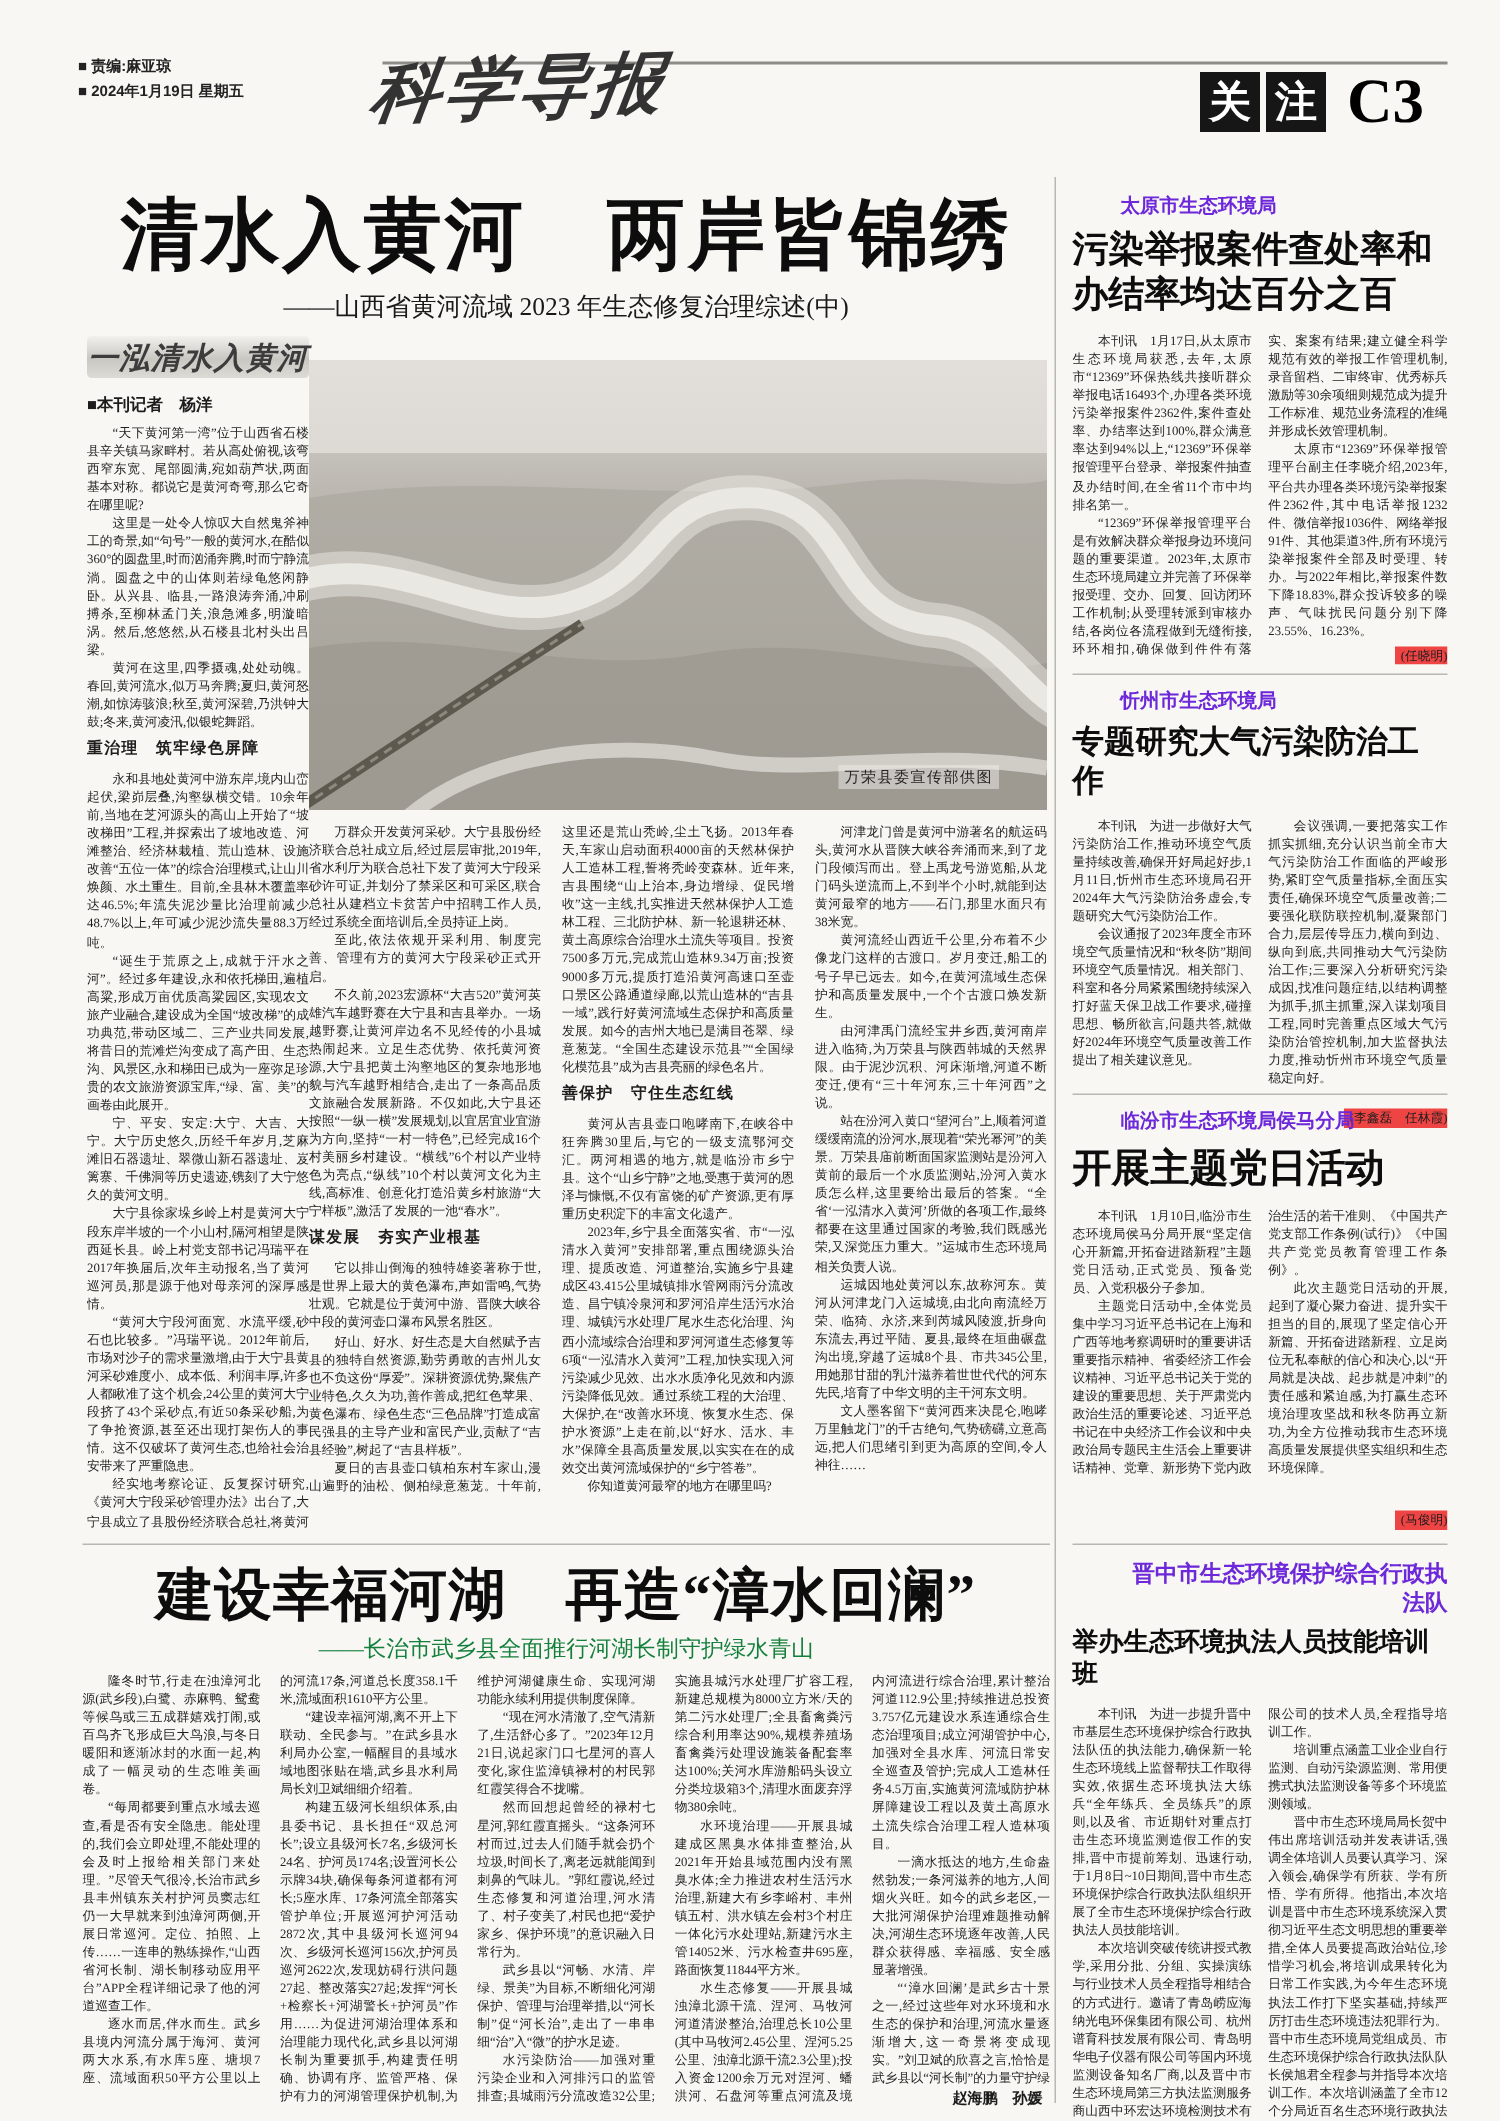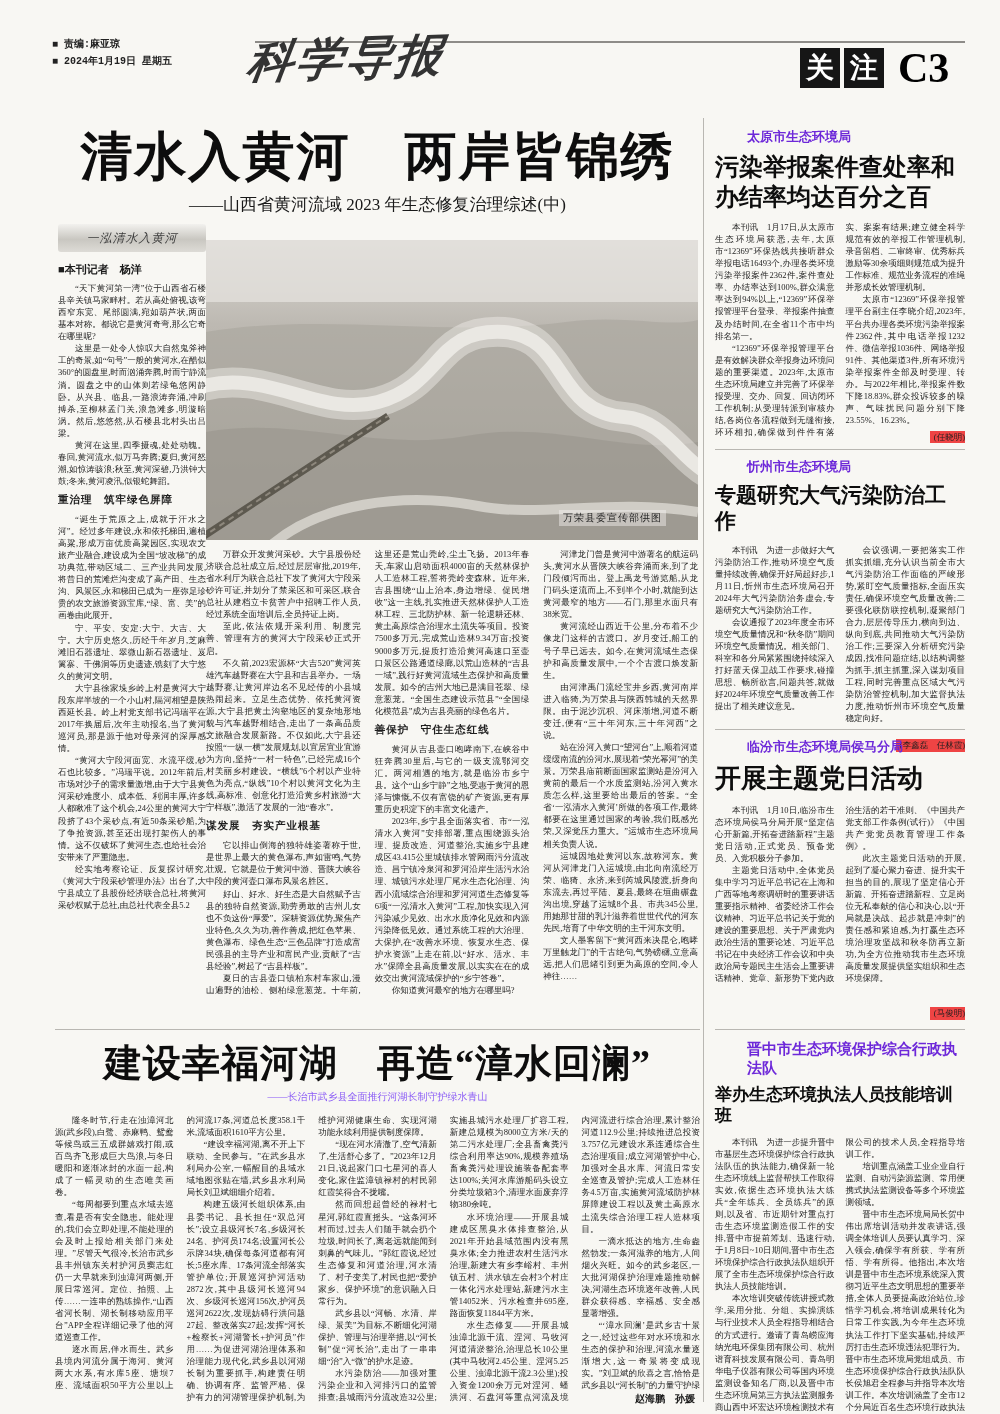--- a/index.html
+++ b/index.html
@@ -4,56 +4,56 @@
 <style>
   html,body{margin:0;padding:0;}
   body{
     width:1000px;height:1414px;position:relative;overflow:hidden;
     background:#f8f7f3;color:#1c1c1c;
     font-family:"Liberation Serif","DejaVu Serif",serif;
   }
   .abs{position:absolute;}
   
   .hdr-meta{left:52px;top:36px;font-size:10px;font-weight:bold;color:#222;line-height:1.7;
-    font-family:Liberation Mono, monospace;}
+    font-family:Liberation Sans, sans-serif;}
   .masthead{left:248px;top:28px;font-size:46px;font-weight:bold;font-style:italic;
     color:#333;letter-spacing:3px;transform:skewX(-10deg) rotate(-2deg);}
   .top-rule{left:255px;top:41px;width:710px;height:2px;background:#8e8c88;}
   .badge-wrap{left:800px;top:44px;display:flex;align-items:center;gap:4px;}
   .badge-box{width:40px;height:40px;background:#161616;color:#fff;display:flex;
     align-items:center;justify-content:center;font-size:28px;font-weight:bold;
     font-family:"Liberation Sans","DejaVu Sans",sans-serif;}
   .page-no{font-size:42px;font-weight:bold;margin-left:10px;color:#000000;}
   
   .v-rule{left:703px;top:118px;width:1px;height:1284px;background:#b9b7b2;}
   .h-rule{height:1px;background:#b9b7b2;}
   
   .main-headline{left:55px;top:122px;width:645px;text-align:center;font-size:52px;
     font-weight:bold;letter-spacing:2px;color:#0d0d0d;
     font-family:"Liberation Sans","DejaVu Sans",sans-serif;}
   .main-subtitle{left:55px;top:193px;width:645px;text-align:center;font-size:17px;color:#191919;}
   .kicker{left:58px;top:224px;width:148px;height:28px;display:flex;align-items:center;justify-content:center;
     background:linear-gradient(180deg,#f2f1ee 0%,#c9c7c1 55%,#dddbd6 100%);
-    border-radius:3px;font-size:12px;font-weight:normal;font-style:italic;color:#3c3c3c;letter-spacing:1px;}
+    border-radius:3px;font-size:20px;font-weight:bold;font-style:italic;color:#3c3c3c;letter-spacing:1px;}
   .byline{left:58px;top:262px;font-size:11px;font-weight:bold;
     font-family:"Liberation Sans","DejaVu Sans",sans-serif;}
   .newsbody{font-size:8.5px;line-height:1.42;text-align:justify;color:#1e1e1e;}
   .newsbody p{margin:0;text-indent:2em;}
   .newsbody h4{margin:6px 0 5px 0;font-size:10.5px;text-indent:0;letter-spacing:1px;
     font-family:Liberation Mono, monospace;}
   .col1{left:58px;top:282px;width:148px;height:740px;overflow:hidden;}
   .photo{left:206px;top:240px;width:492px;height:300px;overflow:hidden;background:#b5b2ac;}
   .photo-caption{position:absolute;right:32px;bottom:14px;font-size:10px;color:#242424;
     background:rgba(246,245,242,0.45);padding:1px 4px;letter-spacing:1px;}
   .flow3{left:206px;top:548px;width:492px;height:474px;overflow:hidden;
     column-count:3;column-gap:14px;}
   
   .bottom-headline{left:55px;top:1038px;width:645px;text-align:center;font-size:38px;
     font-weight:bold;letter-spacing:1px;color:#0d0d0d;}
-  .bottom-subtitle{left:55px;top:1090px;width:645px;text-align:center;font-size:10px;color:#8b5cf6;}
+  .bottom-subtitle{left:55px;top:1090px;width:645px;text-align:center;font-size:15px;color:#15803d;}
   .flow5{left:55px;top:1114px;width:645px;height:292px;overflow:hidden;
     column-count:5;column-gap:13px;}
   .bottom-byline{left:490px;top:1392px;width:205px;text-align:right;font-size:10px;font-weight:bold;}
   
   .sb-art{left:715px;width:250px;}
   .sb-dept{font-size:13px;font-weight:bold;color:#6d28d9;margin-bottom:6px;
     font-family:"Liberation Sans","DejaVu Sans",sans-serif;margin-left:32px;}
   .sb-title{font-weight:bold;color:#0d0d0d;line-height:1.25;margin-bottom:9px;
     font-family:"Liberation Sans","DejaVu Sans",sans-serif;}
   .sb-body{column-count:2;column-gap:11px;position:relative;overflow:hidden;}
@@ -82,20 +82,21 @@
 
 <div class="abs main-headline">清水入黄河　两岸皆锦绣</div>
 <div class="abs main-subtitle">——山西省黄河流域 2023 年生态修复治理综述(中)</div>
 <div class="abs kicker">一泓清水入黄河</div>
 <div class="abs byline">■本刊记者　杨洋</div>
 <div class="abs col1 newsbody">
     <p>“天下黄河第一湾”位于山西省石楼县辛关镇马家畔村。若从高处俯视,该弯西窄东宽、尾部圆满,宛如葫芦状,两面基本对称。都说它是黄河奇弯,那么它奇在哪里呢?</p>
     <p>这里是一处令人惊叹大自然鬼斧神工的奇景,如“句号”一般的黄河水,在酷似360°的圆盘里,时而汹涌奔腾,时而宁静流淌。圆盘之中的山体则若绿龟悠闲静卧。从兴县、临县,一路浪涛奔涌,冲刷搏杀,至柳林孟门关,浪急滩多,明漩暗涡。然后,悠悠然,从石楼县北村头出吕梁。</p>
     <p>黄河在这里,四季摄魂,处处动魄。春回,黄河流水,似万马奔腾;夏归,黄河怒潮,如惊涛骇浪;秋至,黄河深碧,乃洪钟大鼓;冬来,黄河凌汛,似银蛇舞蹈。</p>
     <h4>重治理　筑牢绿色屏障</h4>
+    <p>永和县地处黄河中游东岸,境内山峦起伏,梁峁层叠,沟壑纵横交错。10余年前,当地在芝河源头的高山上开始了“坡改梯田”工程,并探索出了坡地改造、河滩整治、经济林栽植、荒山造林、设施改善“五位一体”的综合治理模式,让山川焕颜、水土重生。目前,全县林木覆盖率达46.5%;年流失泥沙量比治理前减少48.7%以上,年可减少泥沙流失量88.3万吨。</p>
     <p>“诞生于荒原之上,成就于汗水之河”。经过多年建设,永和依托梯田,遍植高粱,形成万亩优质高粱园区,实现农文旅产业融合,建设成为全国“坡改梯”的成功典范,带动区域二、三产业共同发展,将昔日的荒滩烂沟变成了高产田、生态沟、风景区,永和梯田已成为一座弥足珍贵的农文旅游资源宝库,“绿、富、美”的画卷由此展开。</p>
     <p>宁、平安、安定:大宁、大吉、大宁。大宁历史悠久,历经千年岁月,芝麻滩旧石器遗址、翠微山新石器遗址、岌篱寨、千佛洞等历史遗迹,镌刻了大宁悠久的黄河文明。</p>
     <p>大宁县徐家垛乡岭上村是黄河大宁段东岸半坡的一个小山村,隔河相望是陕西延长县。岭上村党支部书记冯瑞平在2017年换届后,次年主动报名,当了黄河巡河员,那是源于他对母亲河的深厚感情。</p>
     <p>“黄河大宁段河面宽、水流平缓,砂石也比较多。”冯瑞平说。2012年前后,市场对沙子的需求量激增,由于大宁县黄河采砂难度小、成本低、利润丰厚,许多人都瞅准了这个机会,24公里的黄河大宁段挤了43个采砂点,有近50条采砂船,为了争抢资源,甚至还出现打架伤人的事情。这不仅破坏了黄河生态,也给社会治安带来了严重隐患。</p>
     <p>经实地考察论证、反复探讨研究,《黄河大宁段采砂管理办法》出台了,大宁县成立了县股份经济联合总社,将黄河采砂权赋于总社,由总社代表全县5.2</p>
   </div>
 
 <div class="abs photo">
   <svg width="492" height="300" viewBox="0 0 492 300">
     <defs>
@@ -190,21 +191,21 @@
     <div>
         <p>本刊讯　1月10日,临汾市生态环境局侯马分局开展“坚定信心开新篇,开拓奋进踏新程”主题党日活动,正式党员、预备党员、入党积极分子参加。</p>
         <p>主题党日活动中,全体党员集中学习习近平总书记在上海和广西等地考察调研时的重要讲话重要指示精神、省委经济工作会议精神、习近平总书记关于党的建设的重要思想、关于严肃党内政治生活的重要论述、习近平总书记在中央经济工作会议和中央政治局专题民主生活会上重要讲话精神、党章、新形势下党内政治生活的若干准则、《中国共产党支部工作条例(试行)》《中国共产党党员教育管理工作条例》。</p>
         <p>此次主题党日活动的开展,起到了凝心聚力奋进、提升实干担当的目的,展现了坚定信心开新篇、开拓奋进踏新程、立足岗位无私奉献的信心和决心,以“开局就是决战、起步就是冲刺”的责任感和紧迫感,为打赢生态环境治理攻坚战和秋冬防再立新功,为全方位推动我市生态环境高质量发展提供坚实组织和生态环境保障。</p>
       </div>
     <span class="sb-author">(马俊明)</span>
   </div>
 </div>
 
 <div class="abs sb-art" style="top:1040px;">
-  <div class="sb-dept" style="font-size:15px;">晋中市生态环境保护综合行政执法队</div>
+  <div class="sb-dept" style="font-size:15px;text-align:right;">晋中市生态环境保护综合行政执法队</div>
   <div class="sb-title" style="font-size:17px;">举办生态环境执法人员技能培训班</div>
   <div class="sb-body newsbody" style="height:300px;">
     <div>
         <p>本刊讯　为进一步提升晋中市基层生态环境保护综合行政执法队伍的执法能力,确保新一轮生态环境线上监督帮扶工作取得实效,依据生态环境执法大练兵“全年练兵、全员练兵”的原则,以及省、市近期针对重点打击生态环境监测造假工作的安排,晋中市提前筹划、迅速行动,于1月8日~10日期间,晋中市生态环境保护综合行政执法队组织开展了全市生态环境保护综合行政执法人员技能培训。</p>
         <p>本次培训突破传统讲授式教学,采用分批、分组、实操演练与行业技术人员全程指导相结合的方式进行。邀请了青岛崂应海纳光电环保集团有限公司、杭州谱育科技发展有限公司、青岛明华电子仪器有限公司等国内环境监测设备知名厂商,以及晋中市生态环境局第三方执法监测服务商山西中环宏达环境检测技术有限公司的技术人员,全程指导培训工作。</p>
         <p>培训重点涵盖工业企业自行监测、自动污染源监测、常用便携式执法监测设备等多个环境监测领域。</p>
         <p>晋中市生态环境局局长贺中伟出席培训活动并发表讲话,强调全体培训人员要认真学习、深入领会,确保学有所获、学有所悟、学有所得。他指出,本次培训是晋中市生态环境系统深入贯彻习近平生态文明思想的重要举措,全体人员要提高政治站位,珍惜学习机会,将培训成果转化为日常工作实践,为今年生态环境执法工作打下坚实基础,持续严厉打击生态环境违法犯罪行为。晋中市生态环境局党组成员、市生态环境保护综合行政执法队队长侯旭君全程参与并指导本次培训工作。本次培训涵盖了全市12个分局近百名生态环境行政执法人员,旨在提升执法队伍的专业素养和执法能力,为晋中市生态环境保护工作提供有力保障。</p>
       </div>
     <span class="sb-author">(南晓辉)</span>
   </div>

